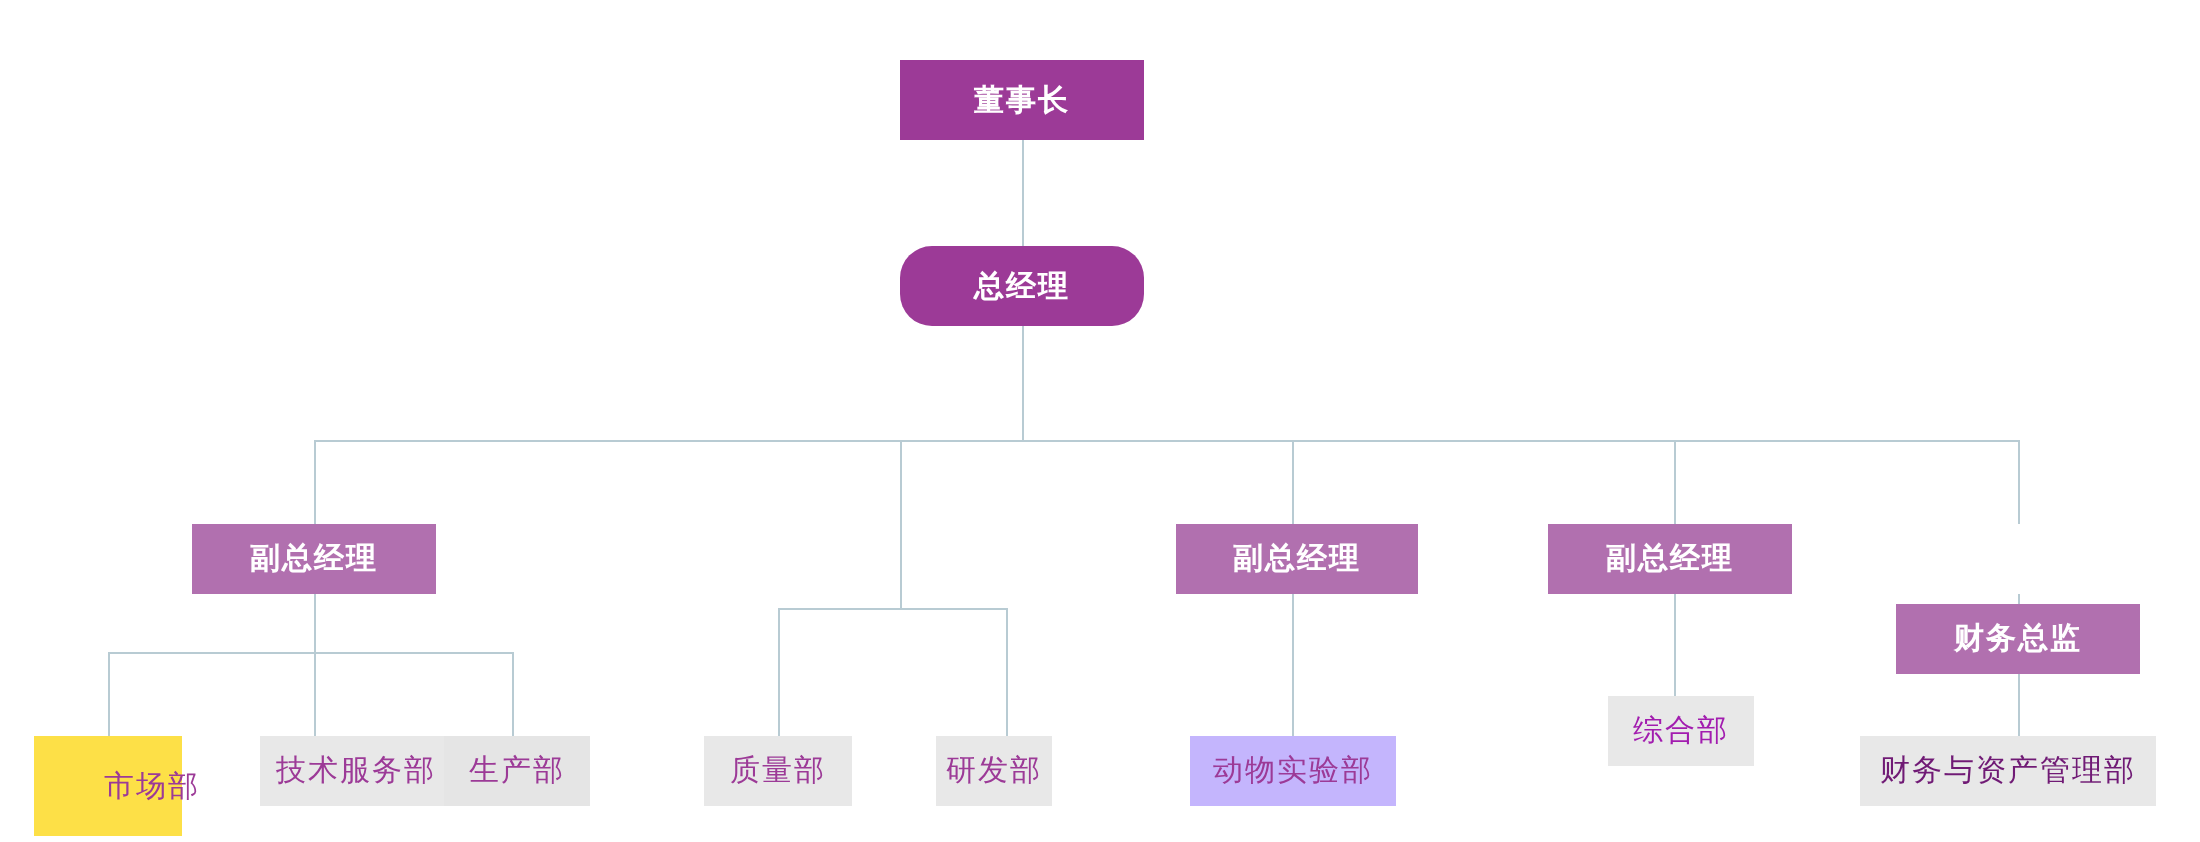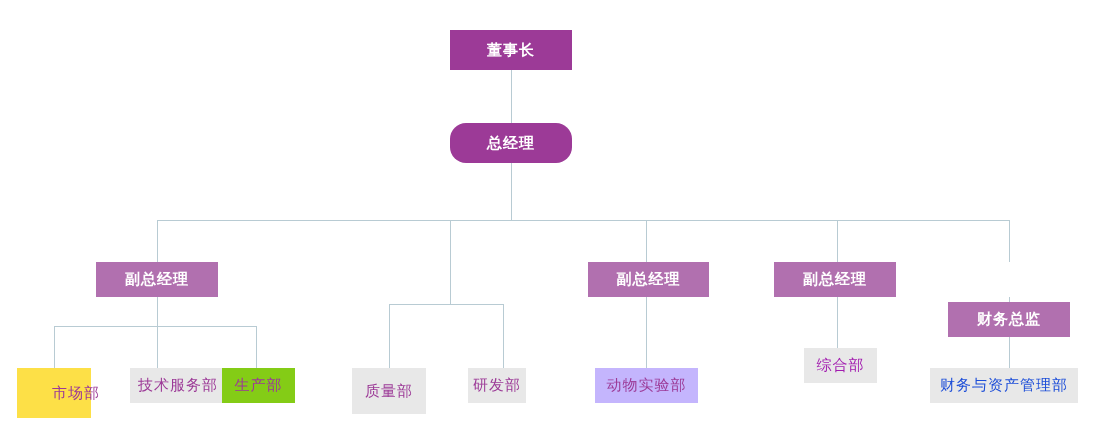--- a/index.html
+++ b/index.html
@@ -52,20 +52,20 @@
     </div>
   <div>
       <div class="node executive" style="left: 450px; top: 30px; width: 122px; height: 40px; background: rgb(156, 58, 151); color: rgb(255, 255, 255);">董事长</div>
       <div class="node executive" style="left: 450px; top: 123px; width: 122px; height: 40px; background: rgb(156, 58, 151); color: rgb(255, 255, 255); border-radius: 16px;">总经理</div>
       <div class="node manager" style="left: 96px; top: 262px; width: 122px; height: 35px; background: rgb(177, 112, 175); color: rgb(255, 255, 255);">副总经理</div>
       <div class="node manager" style="left: 588px; top: 262px; width: 121px; height: 35px; background: rgb(177, 112, 175); color: rgb(255, 255, 255);">副总经理</div>
       <div class="node manager" style="left: 774px; top: 262px; width: 122px; height: 35px; background: rgb(177, 112, 175); color: rgb(255, 255, 255);">副总经理</div>
       <div class="node manager" style="left: 948px; top: 262px; width: 122px; height: 35px; background: rgb(177, 112, 175); color: rgb(255, 255, 255); margin-top: 40px;">财务总监</div>
       <div class="node department" style="left: 17px; top: 368px; width: 74px; height: 50px; background: #fde047; color: rgb(156, 58, 151); padding-left: 44px;">市场部</div>
       <div class="node department" style="left: 107px; top: 368px; width: 96px; height: 35px; background: rgb(232, 232, 232); color: rgb(156, 58, 151); margin-left: 23px;">技术服务部</div>
-      <div class="node department" style="left: 222px; top: 368px; width: 73px; height: 35px; background: #84cc16; color: rgb(156, 58, 151);">生产部</div>
-      <div class="node department" style="left: 352px; top: 368px; width: 74px; height: 46px; background: rgb(232, 232, 232); color: rgb(156, 58, 151);">质量部</div>
+      <div class="node department" style="left: 222px; top: 368px; width: 73px; height: 35px; background: #e5e5e5; color: rgb(156, 58, 151);">生产部</div>
+      <div class="node department" style="left: 352px; top: 368px; width: 74px; height: 35px; background: rgb(232, 232, 232); color: rgb(156, 58, 151);">质量部</div>
       <div class="node department" style="left: 468px; top: 368px; width: 58px; height: 35px; background: rgb(232, 232, 232); color: rgb(156, 58, 151);">研发部</div>
       <div class="node department" style="left: 595px; top: 368px; width: 103px; height: 35px; background: #c4b5fd; color: rgb(156, 58, 151);">动物实验部</div>
       <div class="node department" style="left: 804px; top: 348px; width: 73px; height: 35px; background: rgb(232, 232, 232); color: #a21caf;">综合部</div>
-      <div class="node department" style="left: 930px; top: 368px; width: 148px; height: 35px; background: rgb(232, 232, 232); color: #1d4ed8;">财务与资产管理部</div>
+      <div class="node department" style="left: 930px; top: 368px; width: 148px; height: 35px; background: rgb(232, 232, 232); color: #701a75;">财务与资产管理部</div>
     </div>
 </div>
 
 </body></html>

